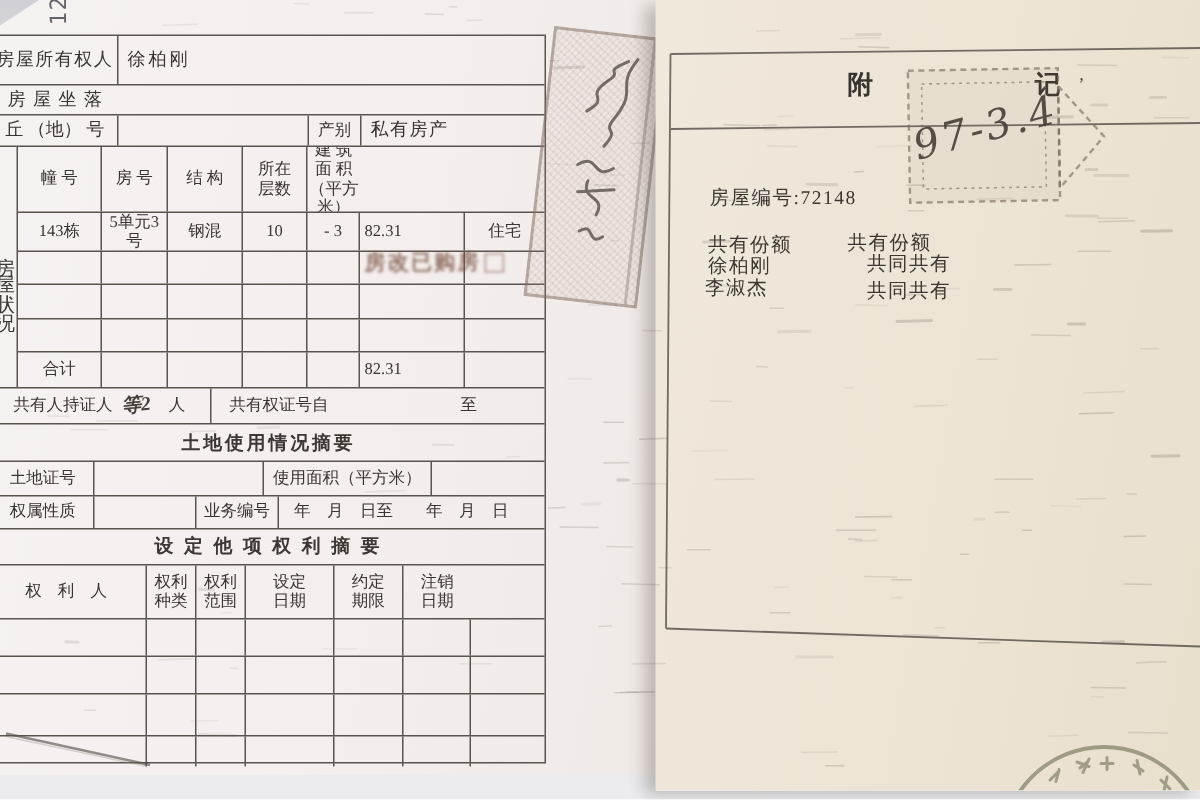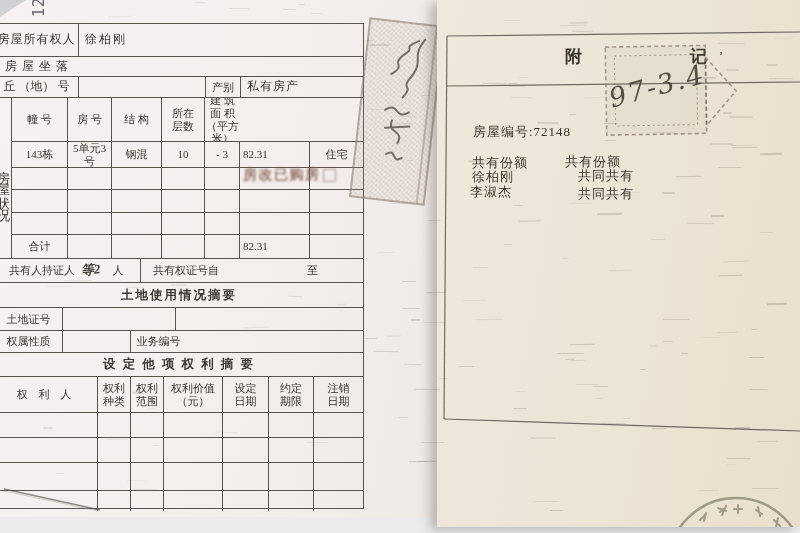--- a/index.html
+++ b/index.html
@@ -174,43 +174,43 @@
           </div>
         </div>
       </div>
 
       <div class="sect bandtitle lsp2" style="height:25px;">土地使用情况摘要</div>
 
       <div class="sect">
         <div class="row sm" style="grid-template-columns:68px 113px 112px 1fr;height:22px;">
           <div class="c">土地证号</div>
           <div class="c"></div>
+          <div class="c">使用面积（平方米）</div>
           <div class="c"></div>
         </div>
       </div>
 
       <div class="sect">
         <div class="row sm" style="grid-template-columns:68px 68px 55px 1fr;height:21px;">
           <div class="c">权属性质</div>
           <div class="c"></div>
           <div class="c">业务编号</div>
+          <div class="c tl" style="padding-left:10px;">年　月　日至　　年　月　日</div>
         </div>
       </div>
 
       <div class="sect bandtitle lsp2" style="height:24px;">设 定 他 项 权 利 摘 要</div>
 
       <div class="sect" style="border-bottom:none;">
         <div class="row sm pre" style="grid-template-columns:103px 33px 33px 59px 46px 45px 1fr;height:35px;">
           <div class="c lsp4">权 利 人</div>
           <div class="c">权利
 种类</div>
           <div class="c">权利
 范围</div>
-          <div class="c">权利价值
-（元）</div>
           <div class="c">设定
 日期</div>
           <div class="c">约定
 期限</div>
           <div class="c">注销
 日期</div>
         </div>
         <div class="row" style="grid-template-columns:103px 33px 33px 59px 46px 45px 1fr;height:25px;">
           <div class="c"></div>
             <div class="c"></div>

